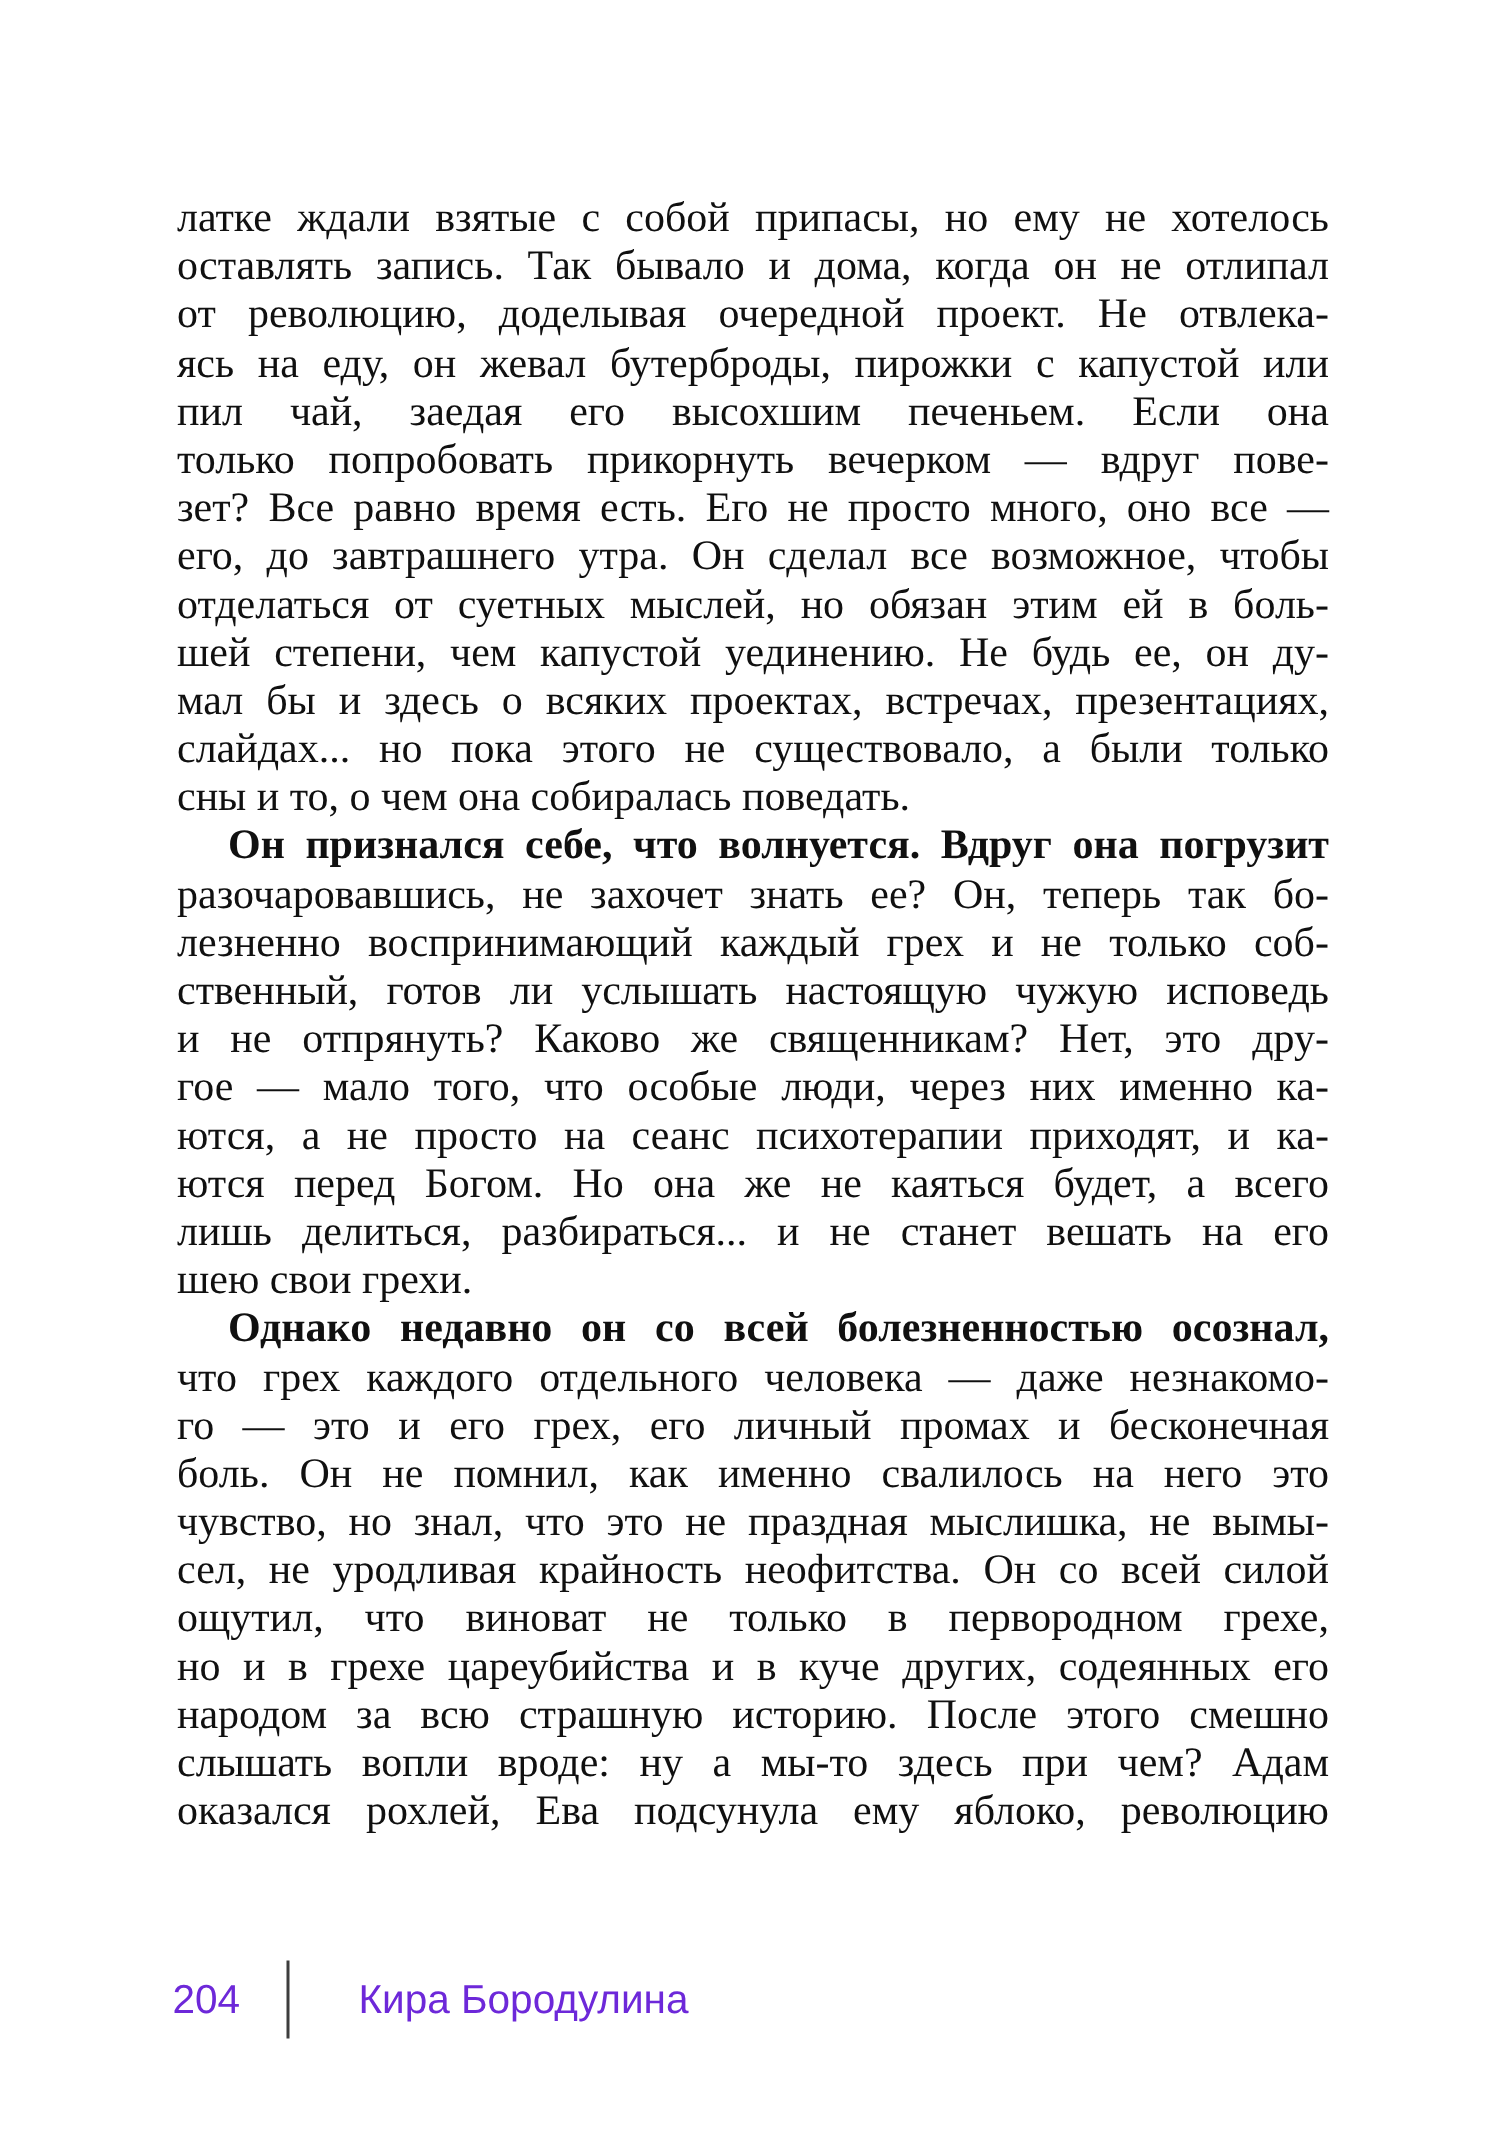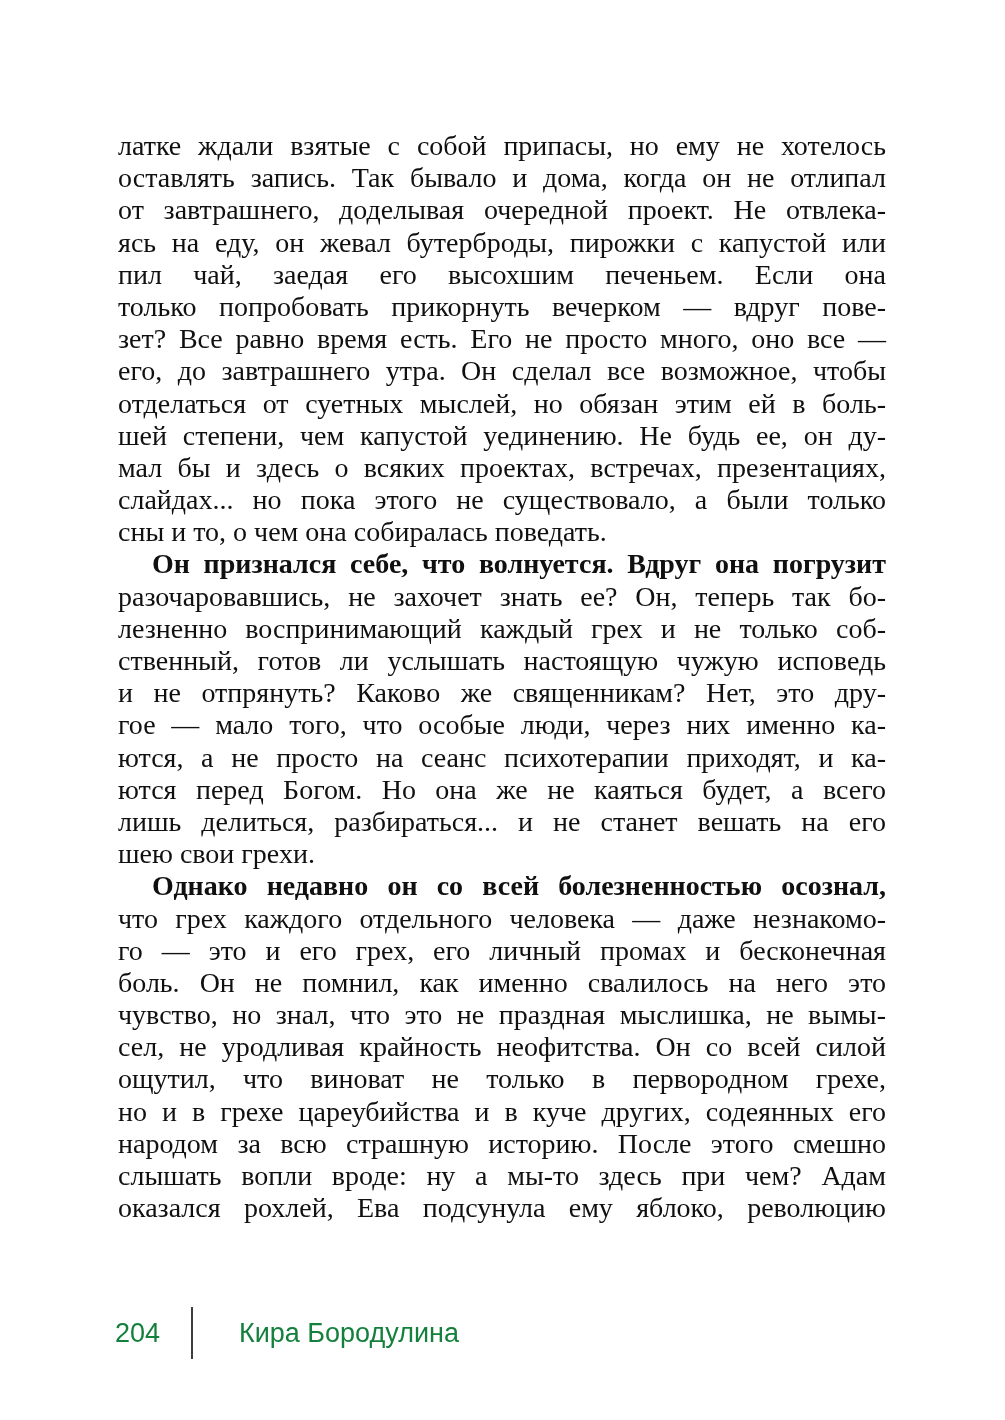--- a/index.html
+++ b/index.html
@@ -47,21 +47,21 @@
   }
   .footer {
     position: absolute;
     left: 115px;
     top: 1305px;
     height: 56px;
     display: flex;
     align-items: center;
     font-family: "Liberation Sans", sans-serif;
     font-size: 27px;
-    color: #15803d;
+    color: #6d28d9;
   }
   .footer .page-number {
     display: inline-block;
     min-width: 48px;
   }
   .footer .divider {
     width: 2px;
     height: 52px;
     background: #3d3d3d;
     margin-left: 28px;
@@ -71,21 +71,21 @@
 </head>
 <body>
 
 <div class="book-page">
 
   <div class="text-block">
 
   <div class="paragraph">
         <div class="line">латке ждали взятые с собой припасы, но ему не хотелось</div>
         <div class="line">оставлять запись. Так бывало и дома, когда он не отлипал</div>
-        <div class="line">от завтрашнего, доделывая очередной проект. Не отвлека-</div>
+        <div class="line">от революцию, доделывая очередной проект. Не отвлека-</div>
         <div class="line">ясь на еду, он жевал бутерброды, пирожки с капустой или</div>
         <div class="line">пил чай, заедая его высохшим печеньем. Если она</div>
         <div class="line">только попробовать прикорнуть вечерком — вдруг пове-</div>
         <div class="line">зет? Все равно время есть. Его не просто много, оно все —</div>
         <div class="line">его, до завтрашнего утра. Он сделал все возможное, чтобы</div>
         <div class="line">отделаться от суетных мыслей, но обязан этим ей в боль-</div>
         <div class="line">шей степени, чем капустой уединению. Не будь ее, он ду-</div>
         <div class="line">мал бы и здесь о всяких проектах, встречах, презентациях,</div>
         <div class="line">слайдах... но пока этого не существовало, а были только</div>
         <div class="line no-stretch">сны и то, о чем она собиралась поведать.</div>

